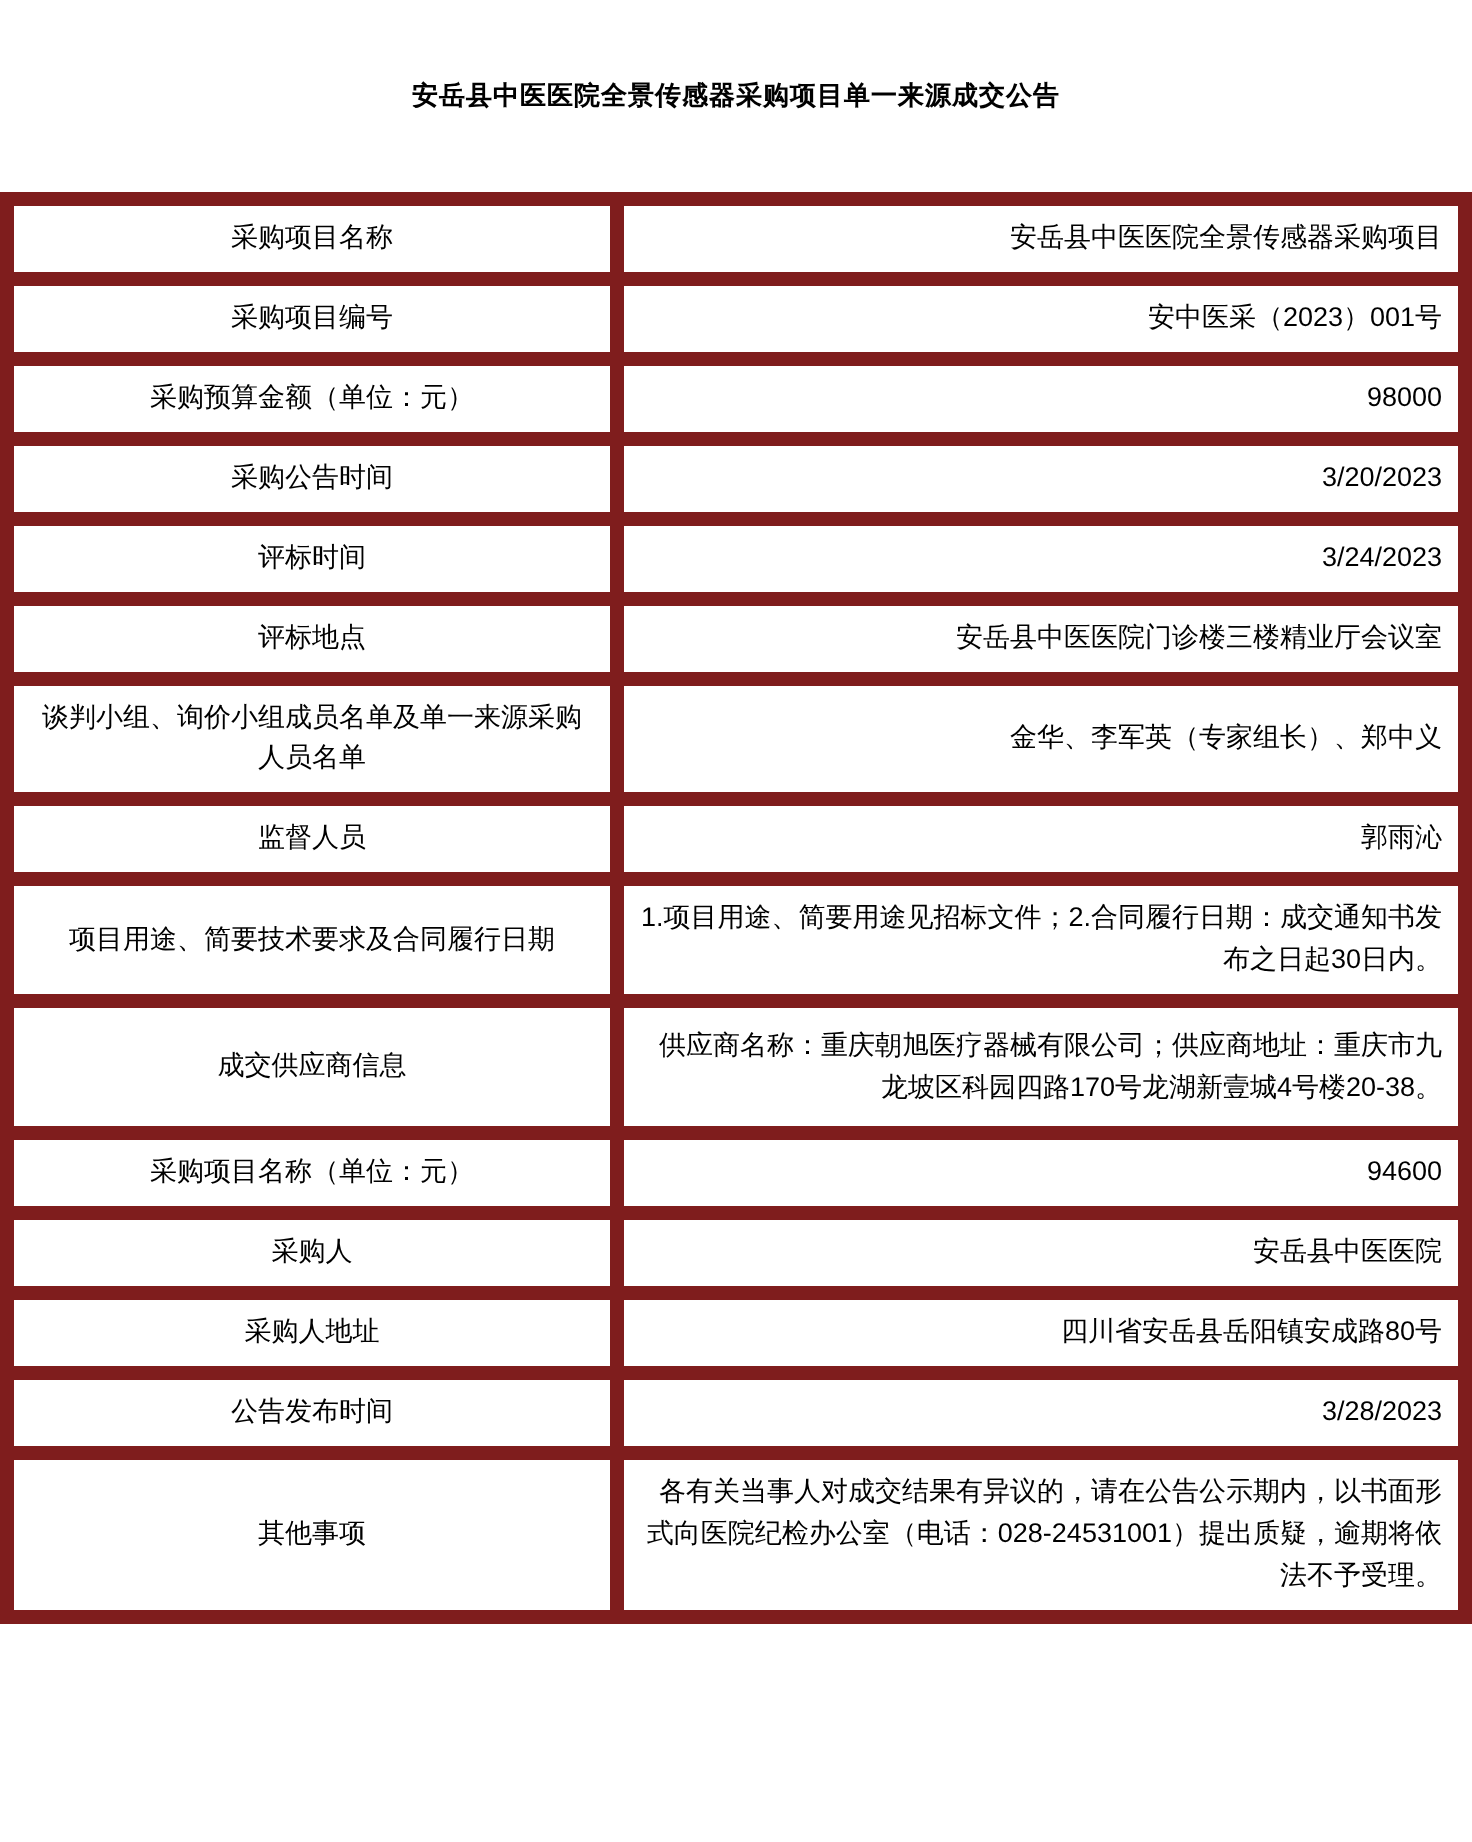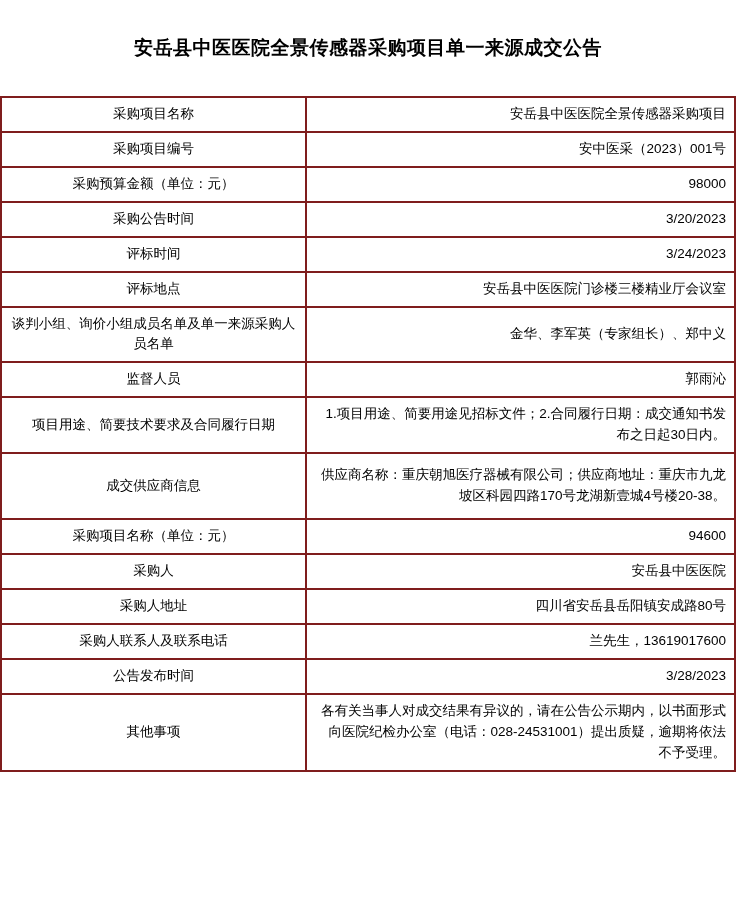--- a/index.html
+++ b/index.html
@@ -20,33 +20,33 @@
   }
   .title-bar {
     height: 96px;
     display: flex;
     align-items: center;
     justify-content: center;
     padding: 0 20px;
     box-sizing: border-box;
   }
   .doc-title {
-    font-size: 19px;
+    font-size: 13px;
     font-weight: bold;
     letter-spacing: 0.5px;
     text-align: center;
     line-height: 1.4;
   }
   table.info-table {
     border-collapse: collapse;
     width: 736px;
     table-layout: fixed;
   }
   table.info-table td {
-    border: 2px solid #7f1d1d;
+    border: 7px solid #7f1d1d;
     font-size: 13.5px;
     line-height: 1.55;
     vertical-align: middle;
     padding: 6px 8px;
     box-sizing: border-box;
   }
   td.label {
     width: 305px;
     text-align: center;
     padding-left: 10px;
@@ -117,24 +117,20 @@
       </tr>
       <tr>
         <td class="label">采购人</td>
         <td class="value">安岳县中医医院</td>
       </tr>
       <tr>
         <td class="label">采购人地址</td>
         <td class="value">四川省安岳县岳阳镇安成路80号</td>
       </tr>
       <tr>
-        <td class="label">采购人联系人及联系电话</td>
-        <td class="value">兰先生，13619017600</td>
-      </tr>
-      <tr>
         <td class="label">公告发布时间</td>
         <td class="value">3/28/2023</td>
       </tr>
       <tr class="tall">
         <td class="label">其他事项</td>
         <td class="value">各有关当事人对成交结果有异议的，请在公告公示期内，以书面形式向医院纪检办公室（电话：028-24531001）提出质疑，逾期将依法不予受理。</td>
       </tr>
     </tbody>
   </table>
 

